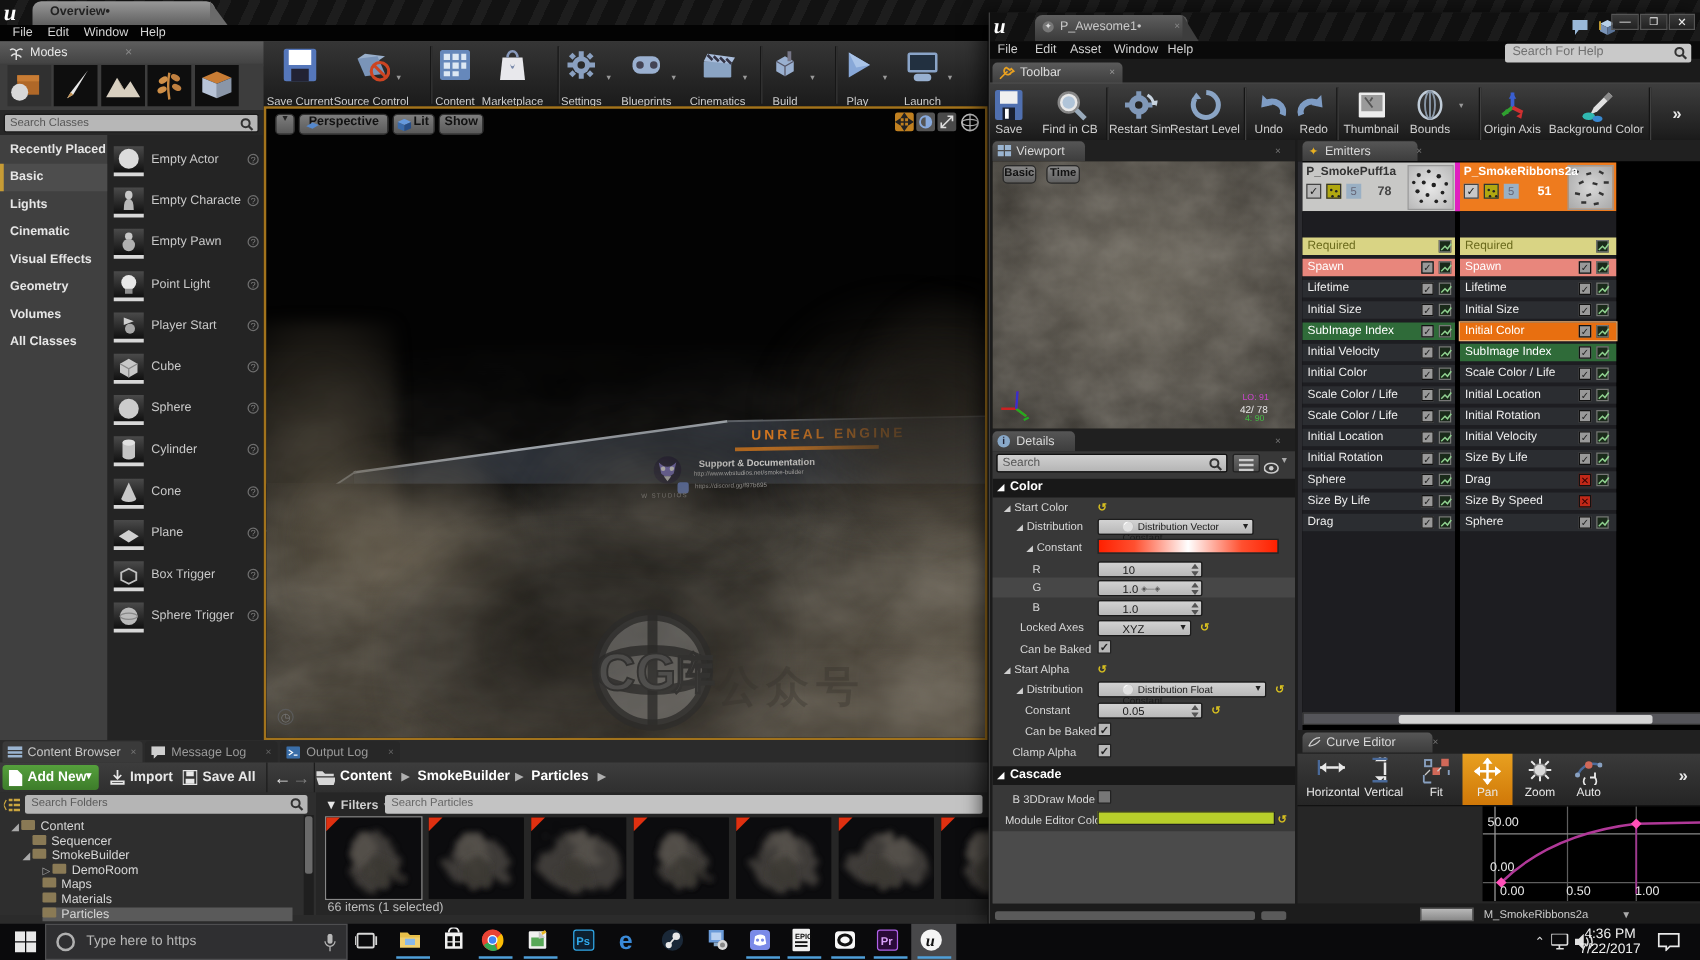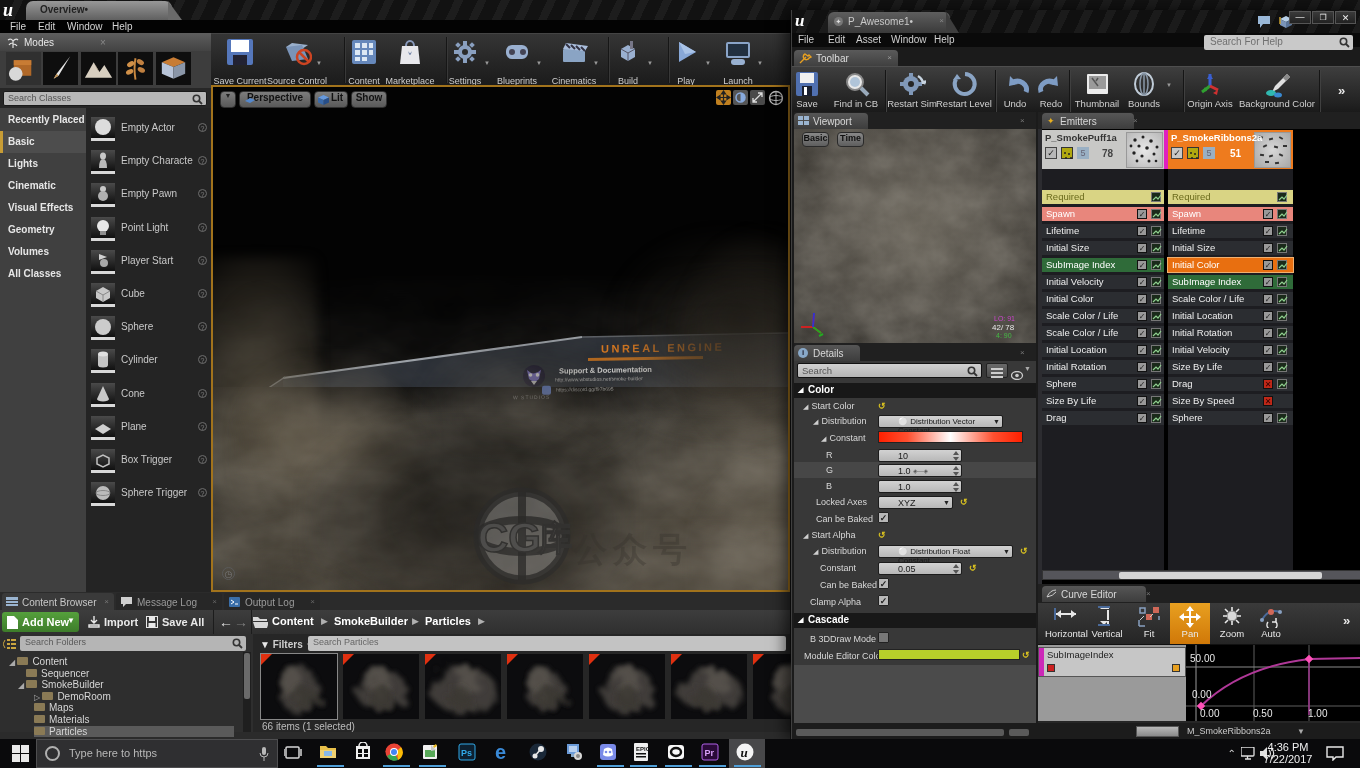--- a/index.html
+++ b/index.html
@@ -1249,28 +1249,20 @@
           </svg><div style="margin-top:-2px;">Zoom</div></div>
         <div class="cebtn" style="left:213px;"><svg width="22" height="22" viewBox="0 0 22 22" style="margin-top:3px;">
             <path d="M2 14 Q8 2 20 6" stroke="#4a6a9a" stroke-width="2" fill="none"></path>
             <circle cx="11" cy="6" r="3" fill="#d06858"></circle>
             <circle cx="2" cy="14" r="2" fill="#88a0c0"></circle>
             <circle cx="20" cy="6" r="2" fill="#88a0c0"></circle>
             <path d="M8 16 a5 5 0 1 0 8 0 M16 12 v4 h-4" stroke="#e8e8e8" stroke-width="1.5" fill="none"></path>
           </svg><div style="margin-top:-2px;">Auto</div></div>
         <div style="position:absolute;left:305px;top:10px;color:#e8e8e8;font-size:13px;font-weight:bold;">»</div>
       </div>
-      <div style="position:absolute;left:0;top:61px;width:148px;height:76px;background:#9a9a9a;">
-        <div style="position:absolute;left:0;top:2px;width:148px;height:30px;background:#c6c6c6;border:1px solid #555;">
-          <div style="position:absolute;left:0;top:0;width:5px;height:28px;background:#cc28b8;"></div>
-          <span style="position:absolute;left:8px;top:1px;color:#222;font-size:9.5px;">SubImageIndex</span>
-          <div style="position:absolute;left:8px;top:16px;width:8px;height:8px;background:#cc2020;border:1px solid #333;"></div>
-          <div style="position:absolute;left:133px;top:16px;width:8px;height:8px;background:#e8a020;border:1px solid #333;"></div>
-        </div>
-      </div>
       <div style="position:absolute;left:148px;top:61px;width:180px;height:76px;background:#000000;overflow:hidden;"><svg width="175" height="76" viewBox="0 0 175 76">
           <path d="M68 0 V76 M123 0 V76" stroke="#5e5e5e" stroke-width="1"></path>
           <path d="M0 22 H175" stroke="#8a8a8a" stroke-width="1"></path>
           <path d="M0 61 H175" stroke="#5e5e5e" stroke-width="1"></path>
           <path d="M10 0 V76" stroke="#9a9a9a" stroke-width="1"></path>
           <path d="M123 16 V70" stroke="#a03890" stroke-width="1.5"></path>
           <path d="M15 61 Q55 22 123 14 L175 13" stroke="#b03898" stroke-width="2" fill="none"></path>
           <rect x="12" y="58" width="6" height="6" fill="#ff50b8" transform="rotate(45 15 61)"></rect>
           <rect x="120" y="11" width="6" height="6" fill="#ff50b8" transform="rotate(45 123 14)"></rect>
         </svg><span style="position:absolute;left:4px;top:8px;color:#e8e8e8;font-size:10px;">50.00</span><span style="position:absolute;left:6px;top:44px;color:#e8e8e8;font-size:10px;">0.00</span><span style="position:absolute;left:14px;top:63px;color:#e8e8e8;font-size:10px;">0.00</span><span style="position:absolute;left:67px;top:63px;color:#e8e8e8;font-size:10px;">0.50</span><span style="position:absolute;left:122px;top:63px;color:#e8e8e8;font-size:10px;">1.00</span></div>

